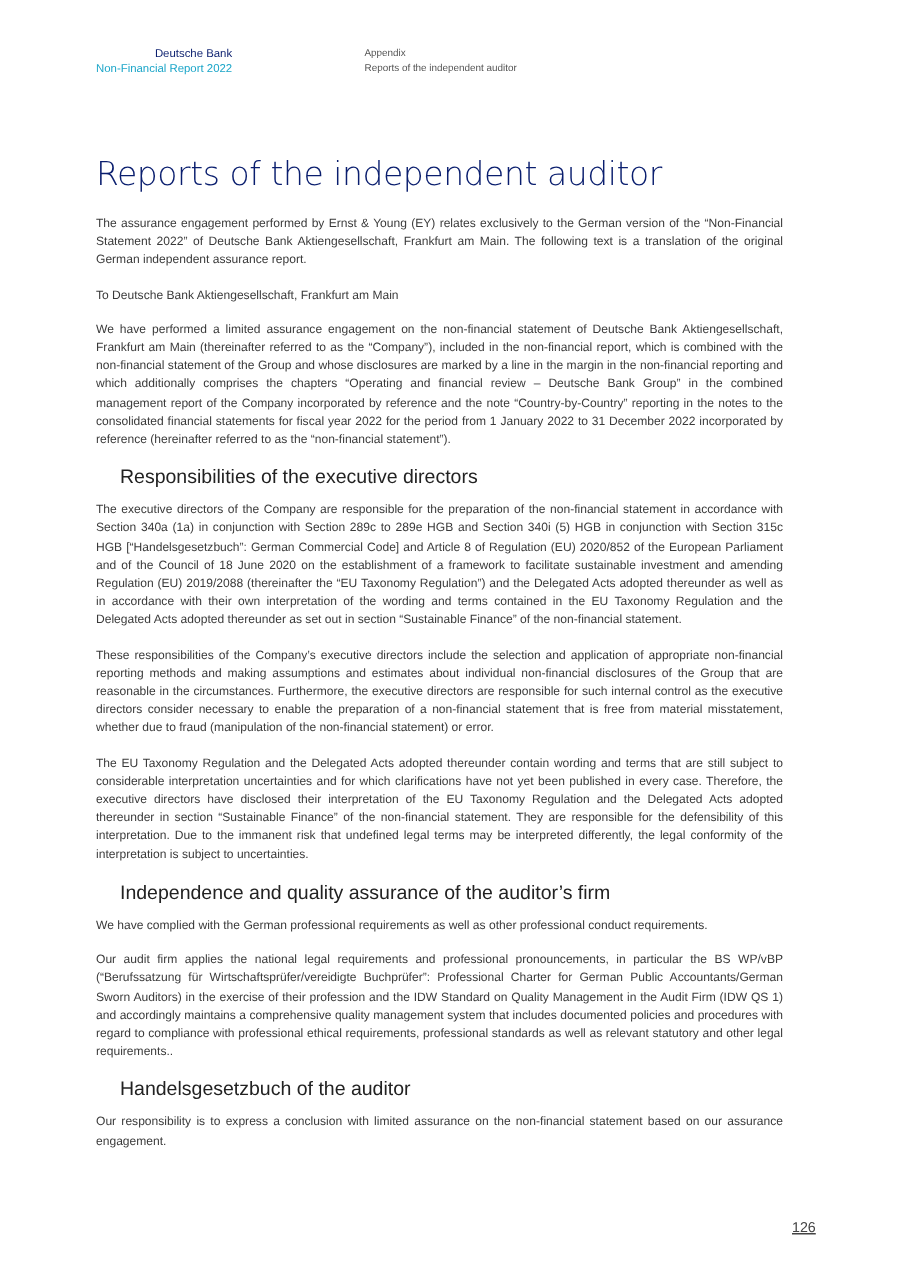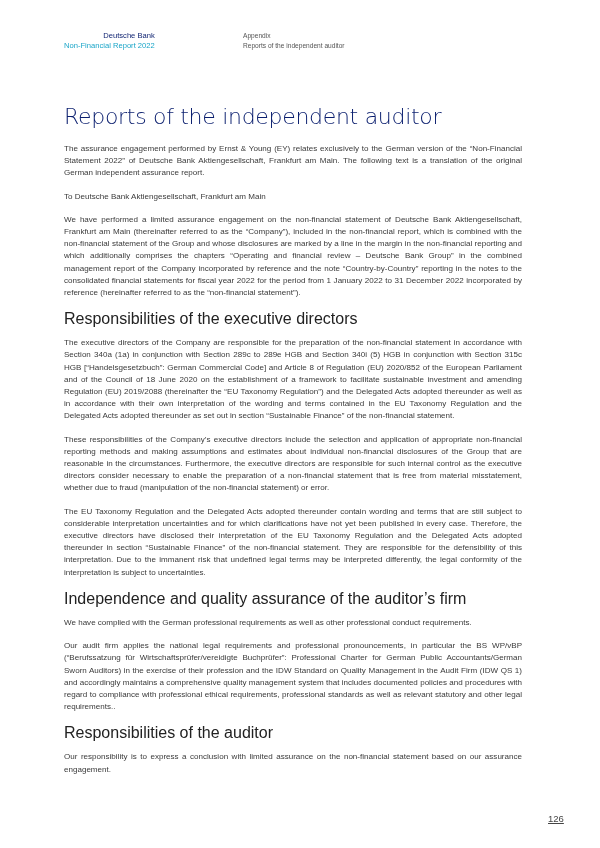--- a/index.html
+++ b/index.html
@@ -4,23 +4,23 @@
 <style>
   html, body { margin: 0; padding: 0; background: #ffffff; }
   body { width: 600px; height: 848px; position: relative; overflow: hidden; font-family: "Liberation Sans", sans-serif; color: #333333; }
   .hdr-left { position: absolute; left: 64px; top: 31px; font-size: 7.6px; line-height: 10px; text-align: right; }
   .hdr-brand { color: #0a1e6e; }
   .hdr-report { color: #1aa5c8; }
   .hdr-right { position: absolute; left: 243px; top: 31px; font-size: 6.6px; line-height: 10px; color: #555; }
   .content { position: absolute; left: 64px; top: 104px; width: 474px; }
   h1 { font-family: "DejaVu Sans", sans-serif; font-weight: 300; font-size: 22px; color: #0a1e6e; margin: 0 0 14px 0; letter-spacing: -0.3px; }
   h2 { font-family: "DejaVu Sans", sans-serif; font-weight: normal; font-size: 13.6px; color: #1a9fc4; margin: 11px 0 11px 0; letter-spacing: -0.2px; }
-  h3 { font-weight: normal; font-size: 16px; color: #222; margin: 8px 0 9px 0; }
+  h3 { font-weight: normal; font-size: 13px; color: #222; margin: 8px 0 9px 16px; }
   p { font-size: 8.05px; line-height: 12.2px; margin: 0 16px 11px 0; text-align: justify; color: #3a3a3a; }
-  .page-num { position: absolute; left: 548px; top: 813px; font-size: 9.5px; color: #444; text-decoration: underline; }
+  .page-num { position: absolute; left: 528px; top: 813px; font-size: 9.5px; color: #444; text-decoration: underline; }
 </style>
 </head>
 <body>
 
 <div class="hdr-left">
   <div class="hdr-brand">Deutsche Bank</div>
   <div class="hdr-report">Non-Financial Report 2022</div>
 </div>
 <div class="hdr-right">
   <div>Appendix</div>
@@ -35,17 +35,17 @@
 
   <h3>Responsibilities of the executive directors</h3>
   <p>The executive directors of the Company are responsible for the preparation of the non-financial statement in accordance with Section 340a (1a) in conjunction with Section 289c to 289e HGB and Section 340i (5) HGB in conjunction with Section 315c HGB [“Handelsgesetzbuch”: German Commercial Code] and Article 8 of Regulation (EU) 2020/852 of the European Parliament and of the Council of 18 June 2020 on the establishment of a framework to facilitate sustainable investment and amending Regulation (EU) 2019/2088 (thereinafter the “EU Taxonomy Regulation”) and the Delegated Acts adopted thereunder as well as in accordance with their own interpretation of the wording and terms contained in the EU Taxonomy Regulation and the Delegated Acts adopted thereunder as set out in section “Sustainable Finance” of the non-financial statement.</p>
   <p>These responsibilities of the Company’s executive directors include the selection and application of appropriate non-financial reporting methods and making assumptions and estimates about individual non-financial disclosures of the Group that are reasonable in the circumstances. Furthermore, the executive directors are responsible for such internal control as the executive directors consider necessary to enable the preparation of a non-financial statement that is free from material misstatement, whether due to fraud (manipulation of the non-financial statement) or error.</p>
   <p>The EU Taxonomy Regulation and the Delegated Acts adopted thereunder contain wording and terms that are still subject to considerable interpretation uncertainties and for which clarifications have not yet been published in every case. Therefore, the executive directors have disclosed their interpretation of the EU Taxonomy Regulation and the Delegated Acts adopted thereunder in section “Sustainable Finance” of the non-financial statement. They are responsible for the defensibility of this interpretation. Due to the immanent risk that undefined legal terms may be interpreted differently, the legal conformity of the interpretation is subject to uncertainties.</p>
 
   <h3>Independence and quality assurance of the auditor’s firm</h3>
   <p>We have complied with the German professional requirements as well as other professional conduct requirements.</p>
   <p>Our audit firm applies the national legal requirements and professional pronouncements, in particular the BS WP/vBP (“Berufssatzung für Wirtschaftsprüfer/vereidigte Buchprüfer”: Professional Charter for German Public Accountants/German Sworn Auditors) in the exercise of their profession  and the IDW Standard on Quality Management in the Audit Firm (IDW QS 1) and accordingly maintains a comprehensive quality management system that includes documented policies and procedures with regard to compliance with professional ethical requirements, professional standards as well as relevant statutory and other legal requirements..</p>
 
-  <h3>Responsibilities of the auditor</h3>
+  <h3>Handelsgesetzbuch of the auditor</h3>
   <p>Our responsibility is to express a conclusion with limited assurance on the non-financial statement based on our assurance engagement.</p>
 </div>
 
 <div class="page-num">126</div>
 
 </body></html>

